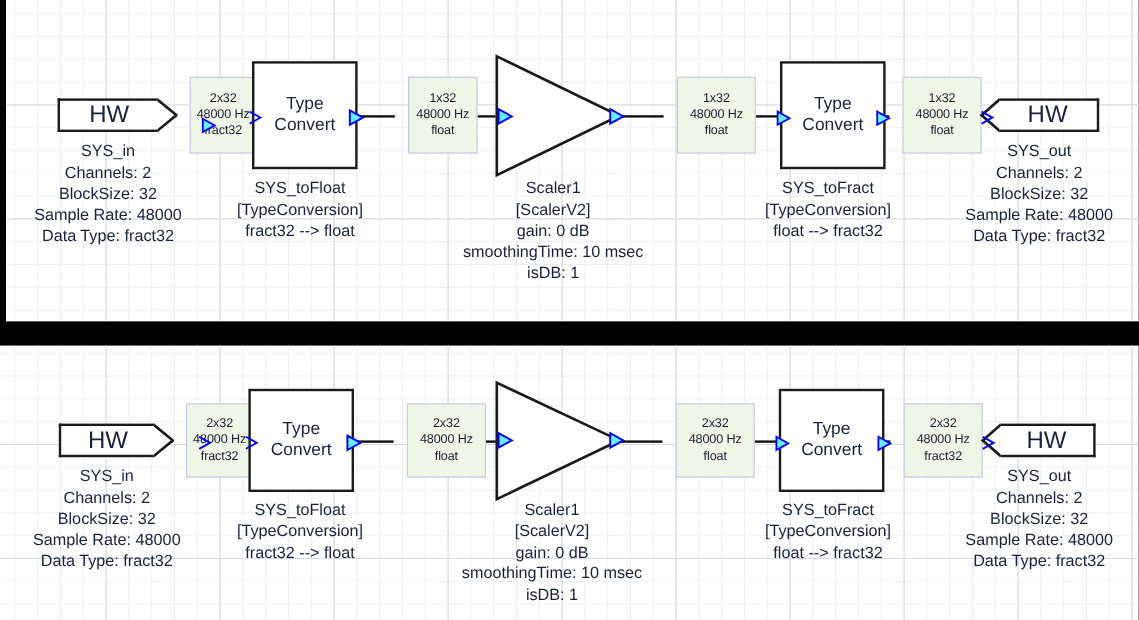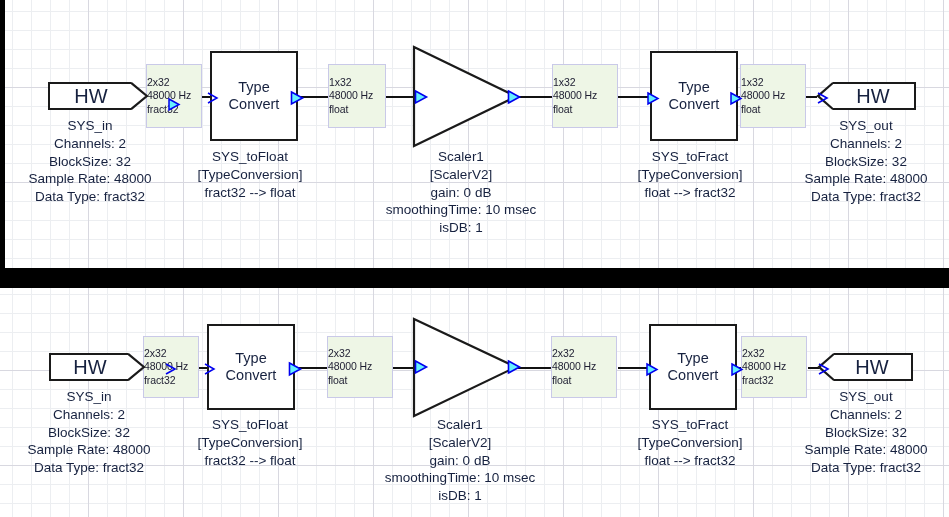--- a/index.html
+++ b/index.html
@@ -125,27 +125,28 @@
   .tri-block svg { display: block; }
 
   
   .sig-label {
     position: absolute;
     background: #eef6e6;
     border: 1px solid #c9c9e8;
     box-sizing: border-box;
     display: flex;
     flex-direction: column;
-    align-items: flex-start;
+    align-items: center;
     justify-content: center;
     font-size: 10.5px;
     color: #1c1c30;
     line-height: 1.28;
     letter-spacing: -0.1px;
     white-space: nowrap;
+    margin-left: 12px;
   }
 
   
   .port {
     position: absolute;
     width: 0; height: 0;
     z-index: 4;
   }
   .port svg { display:block; overflow: visible; }
 

